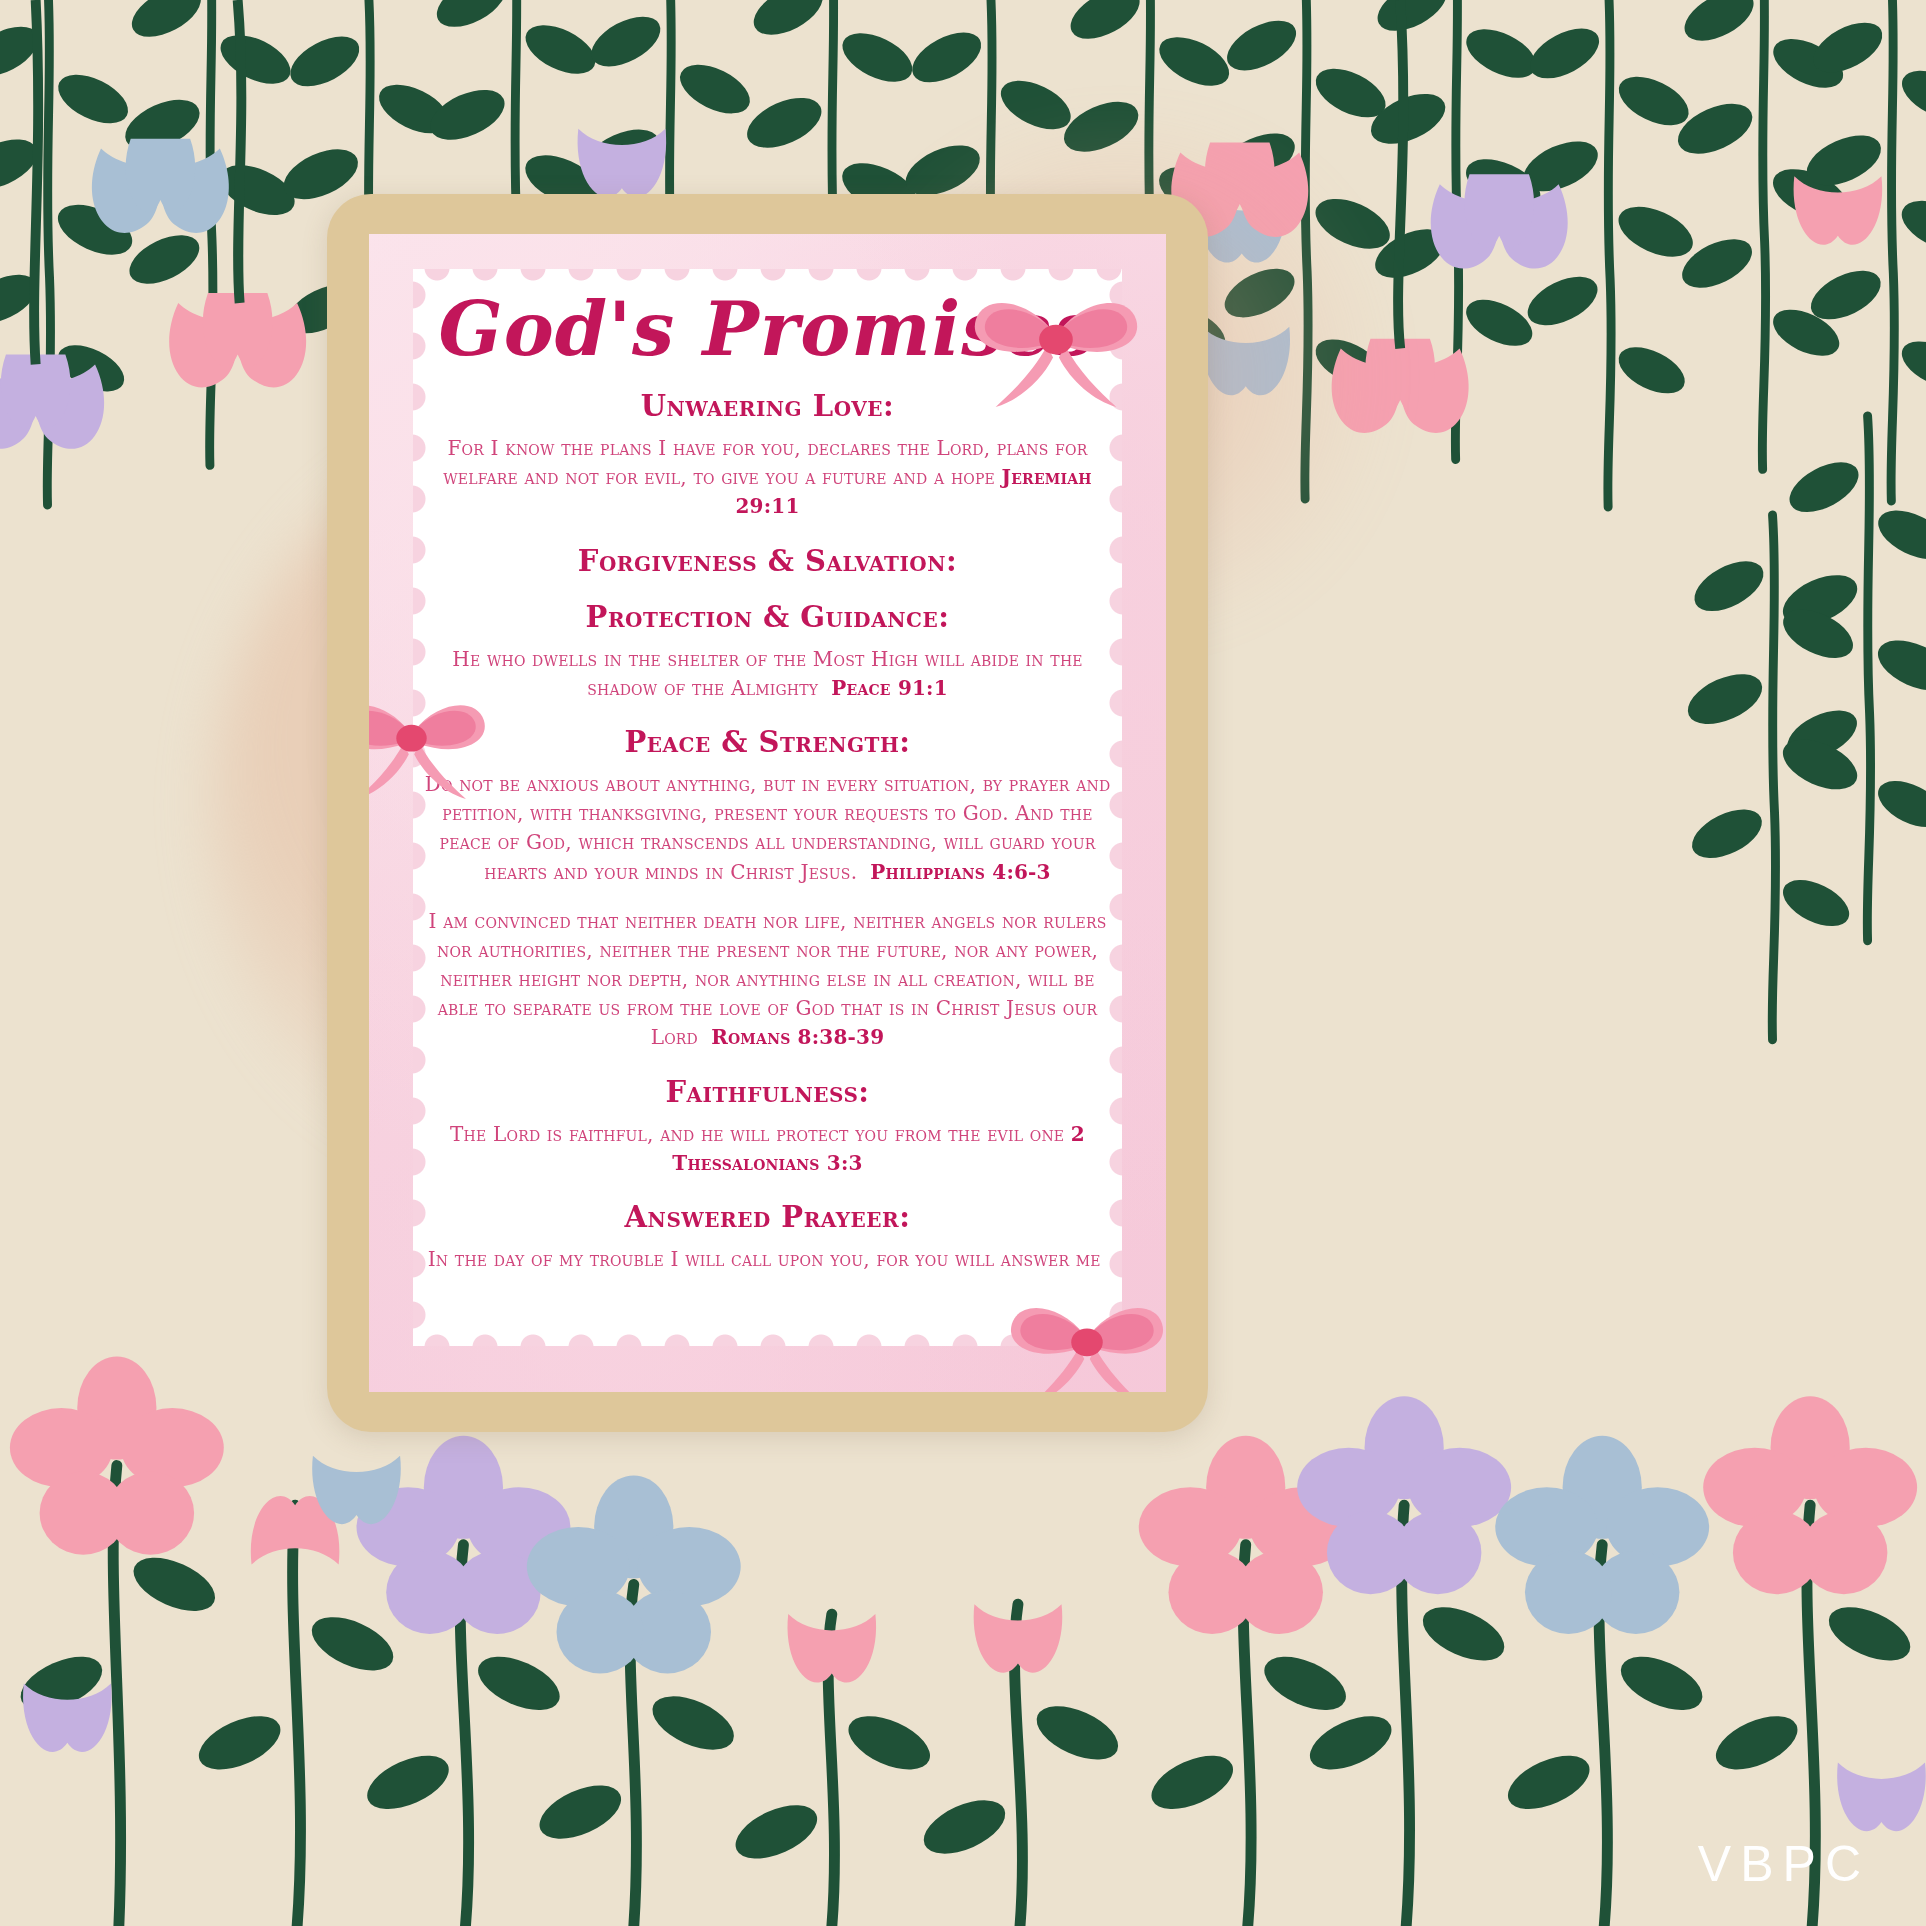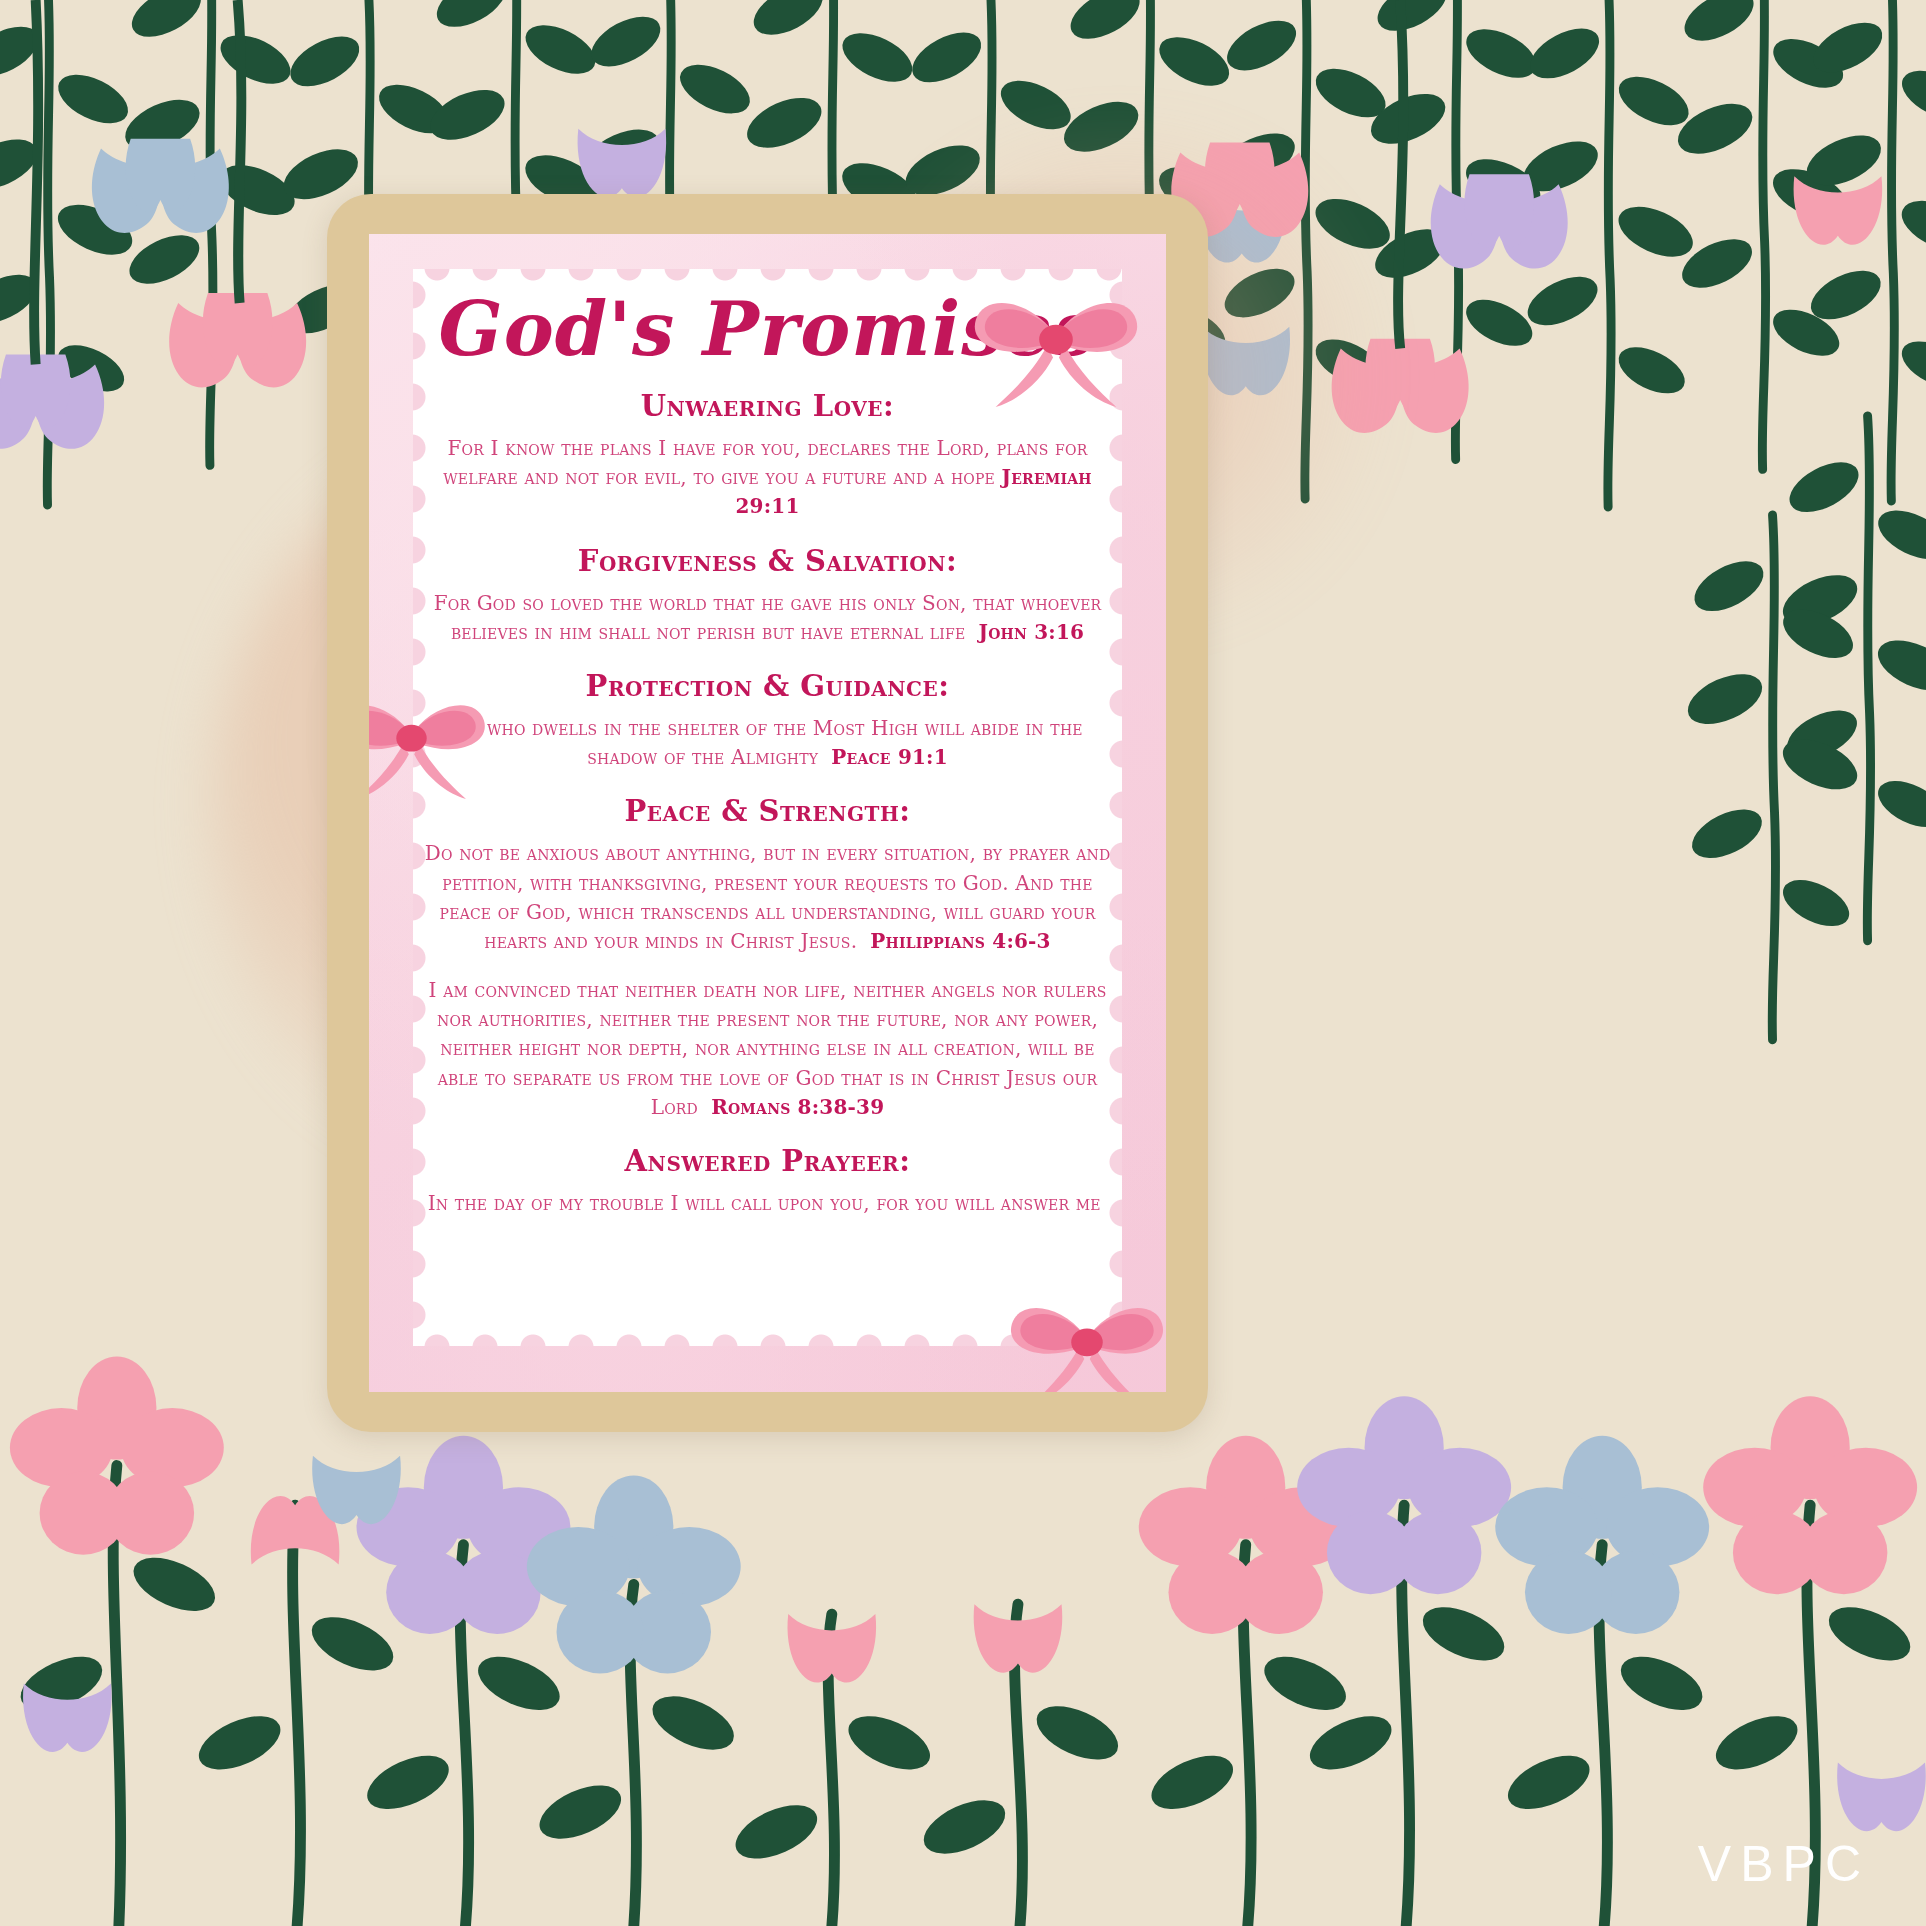--- a/index.html
+++ b/index.html
@@ -318,37 +318,40 @@
     <div id="poster-content">
       <div id="poster-title">God's Promises</div>
 
       <div class="section">
         <div class="section-heading">Unwaering Love:</div>
         <div class="section-verse"><span>For I know the plans I have for you, declares the Lord, plans for welfare and not for evil, to give you a future and a hope</span> <span class="ref">Jeremiah 29:11</span></div>
       </div>
 
       <div class="section">
         <div class="section-heading">Forgiveness &amp; Salvation:</div>
-        <div class="section-verse"><span>For God so loved the world that he gave his only Son, that whoever believes in him shall not perish but have eternal life</span>&nbsp; <span class="ref">John 3:16</span></div>
       </div>
 
       <div class="section">
         <div class="section-heading">Protection &amp; Guidance:</div>
         <div class="section-verse"><span>He who dwells in the shelter of the Most High will abide in the shadow of the Almighty</span>&nbsp; <span class="ref">Peace 91:1</span></div>
       </div>
 
       <div class="section">
         <div class="section-heading">Peace &amp; Strength:</div>
         <div class="section-verse"><span>Do not be anxious about anything, but in every situation, by prayer and petition, with thanksgiving, present your requests to God. And the peace of God, which transcends all understanding, will guard your hearts and your minds in Christ Jesus.</span>&nbsp; <span class="ref">Philippians 4:6-3</span></div>
       </div>
 
       <div class="section">
         <div class="section-verse"><span>I am convinced that neither death nor life, neither angels nor rulers nor authorities, neither the present nor the future, nor any power, neither height nor depth, nor anything else in all creation, will be able to separate us from the love of God that is in Christ Jesus our Lord</span>&nbsp; <span class="ref">Romans 8:38-39</span></div>
       </div>
 
+      <div class="section">
+        <div class="section-heading">Faithfulness:</div>
+        <div class="section-verse"><span>The Lord is faithful, and he will protect you from the evil one</span> <span class="ref">2 Thessalonians 3:3</span></div>
+      </div>
 
       <div class="section">
         <div class="section-heading">Answered Prayeer:</div>
         <div class="section-verse"><span>In the day of my trouble I will call upon you, for you will answer me</span>&nbsp; </div>
       </div>
 
     </div>
 
     <svg class="bow" id="bow-top-right" width="188" height="149" viewBox="0 0 190 150" xmlns="http://www.w3.org/2000/svg">
       <g>

